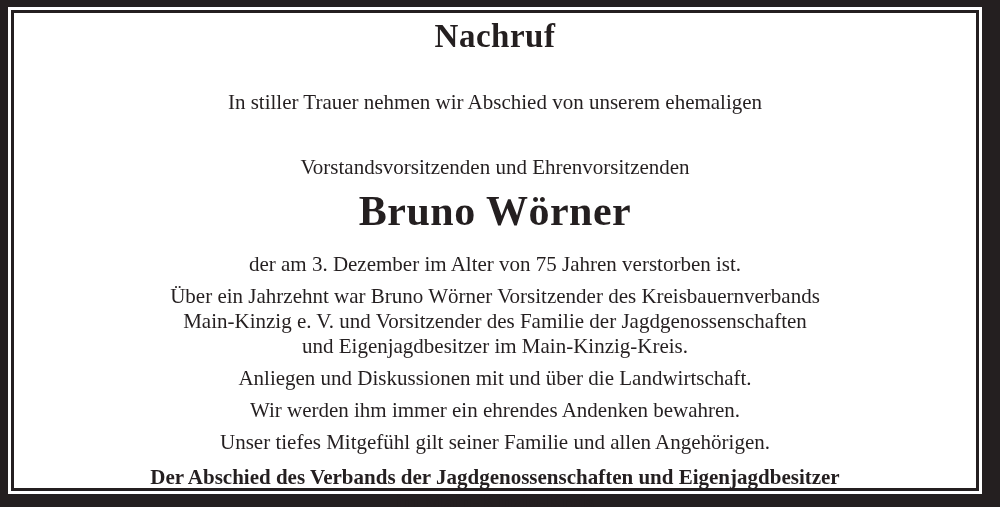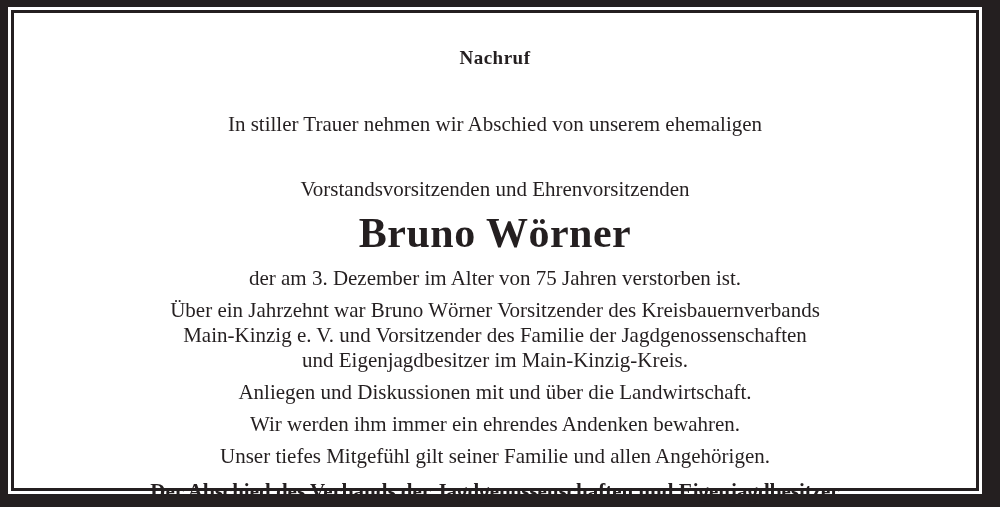--- a/index.html
+++ b/index.html
@@ -26,37 +26,37 @@
   .card-inner {
     box-sizing: border-box;
     width: 100%;
     height: 100%;
     border: 3px solid #241f20;
     background: #ffffff;
     text-align: center;
     padding-top: 6px;
   }
   .title {
-    font-size: 19px;
+    font-size: 33px;
     font-weight: bold;
     line-height: 30px;
     letter-spacing: 0.5px;
-    margin: 24px 0 0 0;
+    margin: 2px 0 0 0;
   }
   .intro-line {
     font-size: 21px;
     line-height: 27px;
     margin-top: 38px;
   }
   .intro-block { margin-top: 5px; }
   .name {
     font-size: 42px;
     font-weight: bold;
     line-height: 50px;
-    margin: 5px 0 8px 0;
+    margin: 5px 0 16px 0;
     letter-spacing: 0.5px;
     font-family: Liberation Serif, serif;
   }
   .body-line {
     font-size: 21px;
     line-height: 25px;
   }
   .death-line { margin-top: 8px; }
   .para { margin-top: 7px; }
   .signature {

